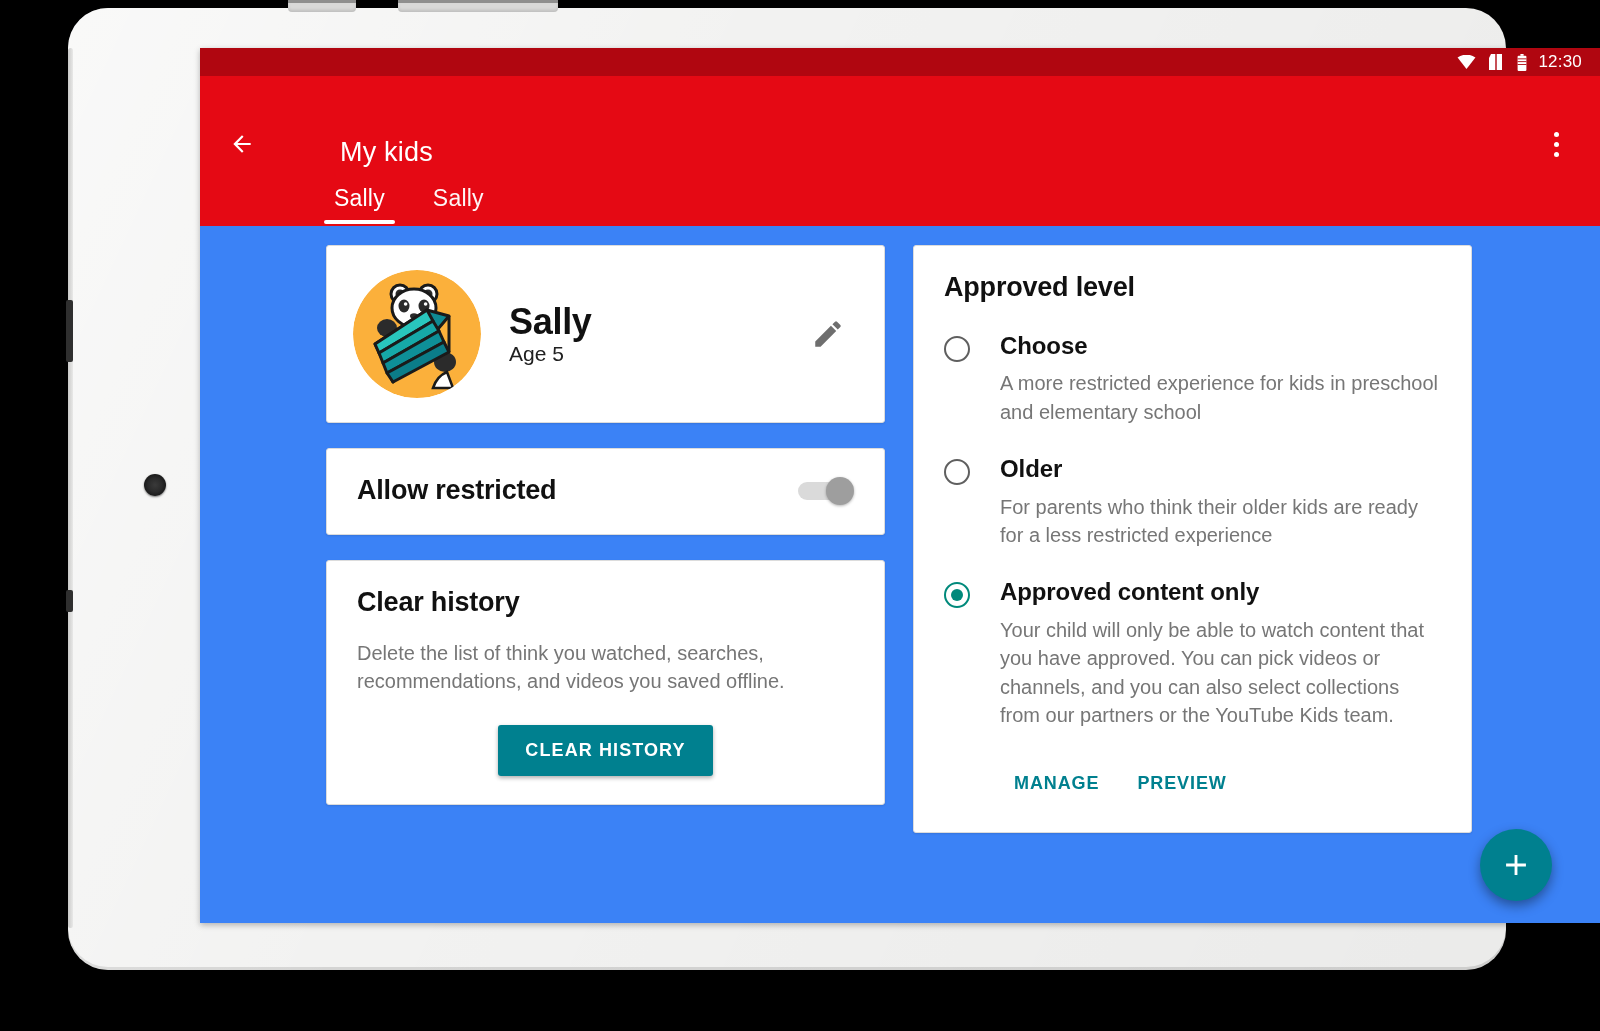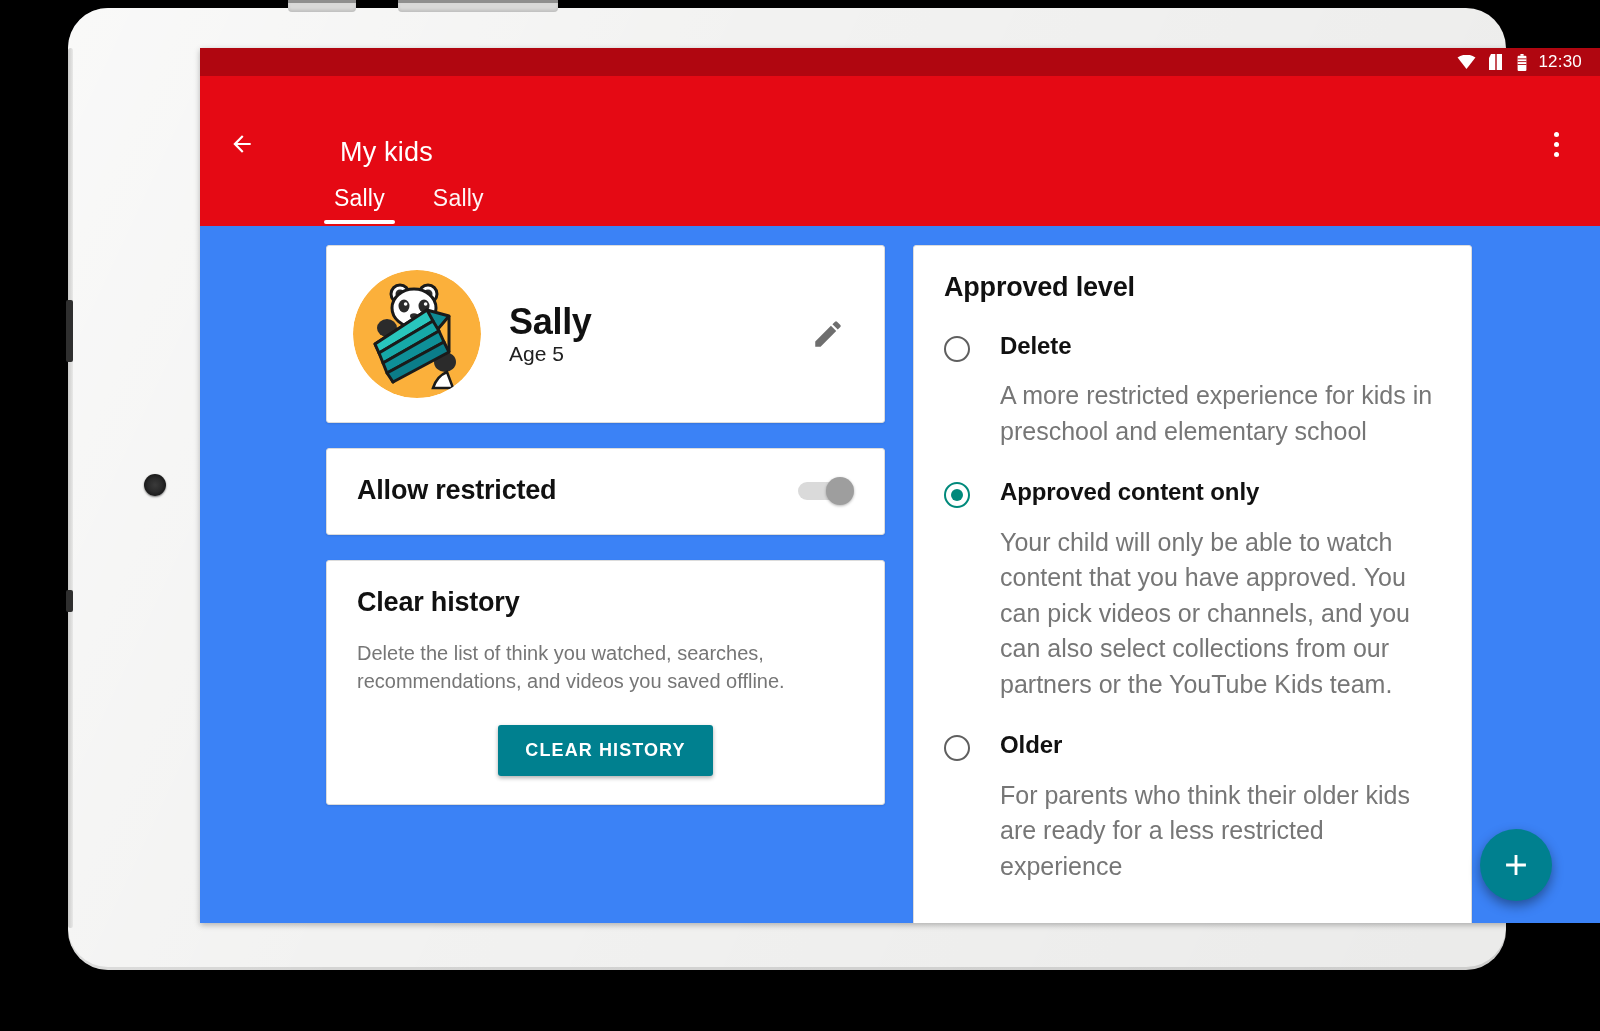--- a/index.html
+++ b/index.html
@@ -154,21 +154,21 @@
     width: 26px; height: 26px; border-radius: 50%; border: 2px solid #5f5f5f;
     flex: none; margin-top: 3px; cursor: pointer; position: relative;
   }
   .radio-row.selected .radio-outer { border-color: #00897b; }
   .radio-row.selected .radio-outer::after {
     content: ""; position: absolute; left: 5px; top: 5px; width: 12px; height: 12px;
     border-radius: 50%; background: #00897b;
   }
   .radio-body { margin-left: 30px; flex: 1; }
   .radio-label { font-size: 24px; font-weight: 700; color: #111; line-height: 1.1; letter-spacing: -.1px; }
-  .radio-sub { font-size: 25px; color: #767676; line-height: 1.42; margin-top: 19px; }
+  .radio-sub { font-size: 20px; color: #767676; line-height: 1.42; margin-top: 10px; }
   .text-btn-row { display: flex; gap: 10px; margin-top: 34px; padding-left: 56px; }
   .btn-text {
     background: none; border: none; color: #00808f; cursor: pointer;
     font-family: "Liberation Sans", sans-serif;
     font-size: 18px; font-weight: 700; letter-spacing: .9px; padding: 10px 14px;
   }
 
   
   .fab {
     position: absolute; right: 48px; bottom: 22px;
@@ -308,41 +308,41 @@
 
         <div class="col">
 
           <div class="card">
             <div class="card-pad">
               <div class="card-title">Approved level</div>
 
               <div class="radio-row">
                 <div class="radio-outer"></div>
                 <div class="radio-body">
-                  <div class="radio-label">Delete</div>
+                  <div class="radio-label">Choose</div>
                   <div class="radio-sub">A more restricted experience for kids in preschool and elementary school</div>
+                </div>
+              </div>
+
+              <div class="radio-row">
+                <div class="radio-outer"></div>
+                <div class="radio-body">
+                  <div class="radio-label">Older</div>
+                  <div class="radio-sub">For parents who think their older kids are ready for a less restricted experience</div>
                 </div>
               </div>
 
               <div class="radio-row selected">
                 <div class="radio-outer"></div>
                 <div class="radio-body">
                   <div class="radio-label">Approved content only</div>
                   <div class="radio-sub">Your child will only be able to watch content that you have approved. You can pick videos or channels, and you can also select collections from our partners or the YouTube Kids team.</div>
                 </div>
               </div>
 
-              <div class="radio-row">
-                <div class="radio-outer"></div>
-                <div class="radio-body">
-                  <div class="radio-label">Older</div>
-                  <div class="radio-sub">For parents who think their older kids are ready for a less restricted experience</div>
-                </div>
-              </div>
-
               <div class="text-btn-row">
                 <button class="btn-text">MANAGE</button>
                 <button class="btn-text">PREVIEW</button>
               </div>
             </div>
           </div>
 
         </div>
       </div>
 

